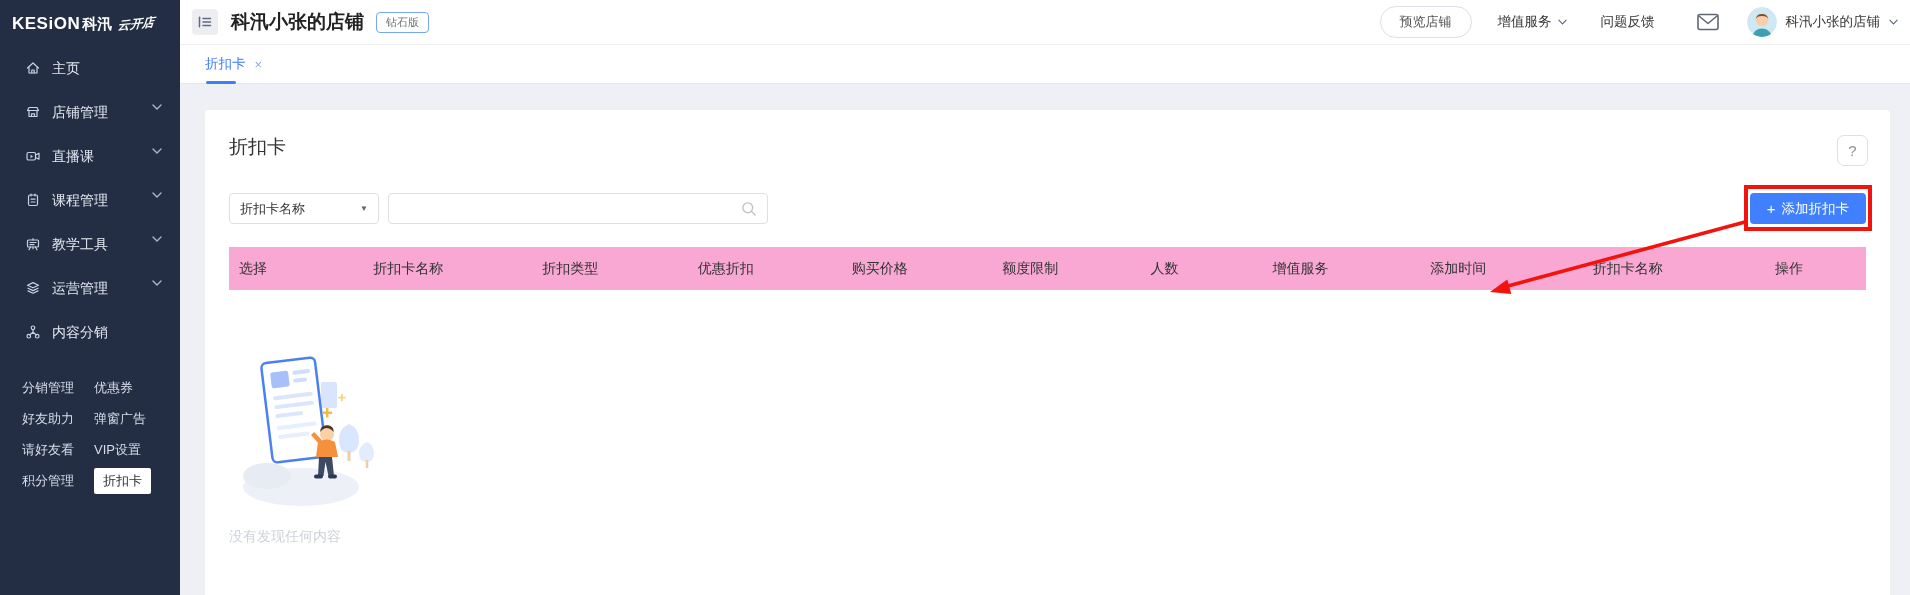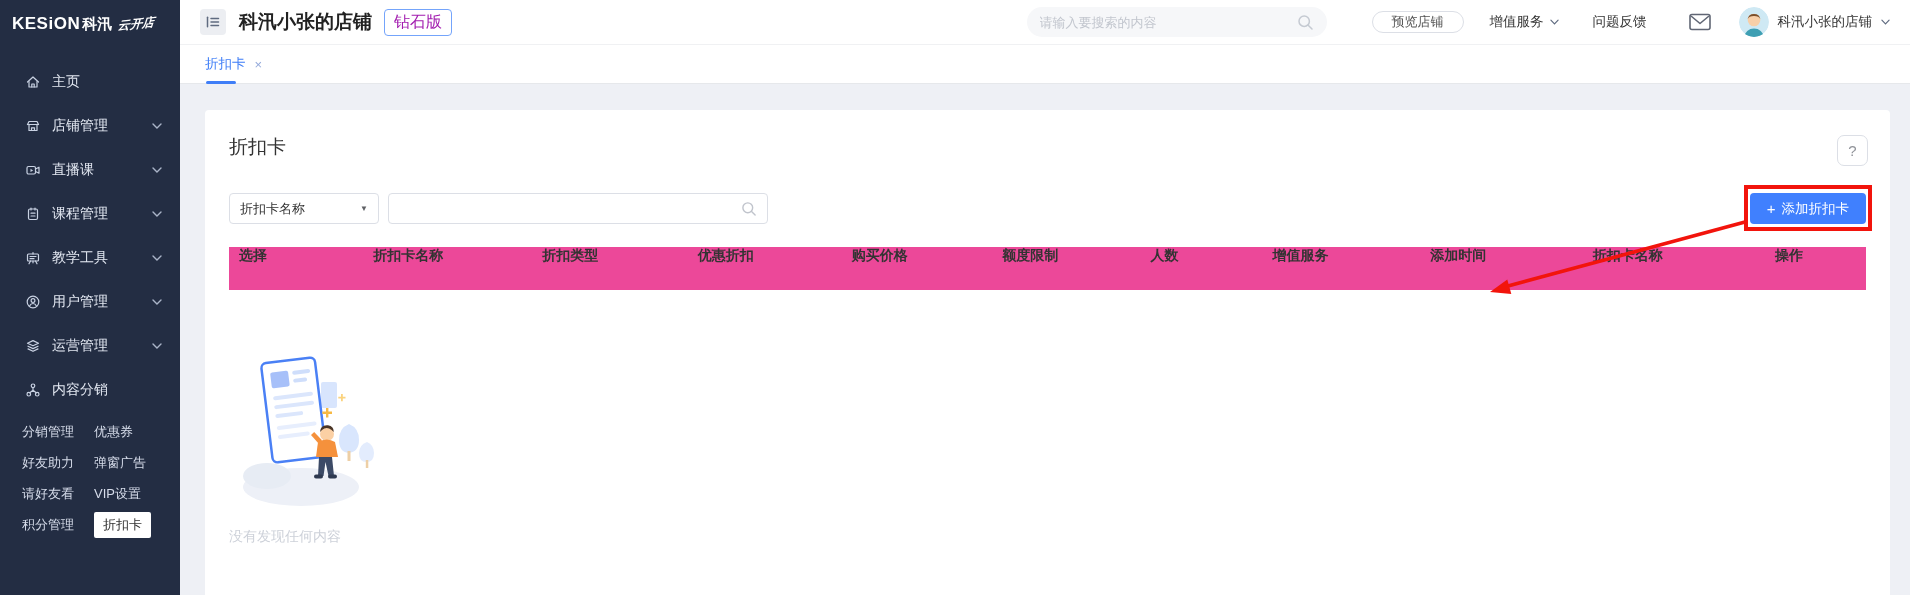--- a/index.html
+++ b/index.html
@@ -8,41 +8,41 @@
 
   .app { display:flex; width:1910px; height:595px; }
 
   
   .sidebar { flex:0 0 180px; width:180px; background:#232d43; color:#e3e8f2; overflow:hidden; }
   .logo-row { height:48px; display:flex; align-items:center; padding-left:12px; white-space:nowrap; }
   .logo-main { font-weight:800; font-size:17px; letter-spacing:.5px; color:#fff; }
   .logo-cn { font-weight:700; font-size:15px; color:#fff; margin-left:2px; }
   .logo-script { font-style:italic; font-size:12px; color:#fff; margin-left:6px; font-weight:600; transform:skewX(-10deg) rotate(-6deg); display:inline-block; }
   .nav { padding-top:12px; }
-  .nav-item { height:44px; display:flex; align-items:center; padding:0 18px 0 25px; cursor:pointer; font-size:14px; }
+  .nav-item { height:44px; display:flex; padding:0 18px 0 25px; cursor:pointer; font-size:14px; }
   .nav-icon { width:16px; height:16px; margin-right:11px; flex:0 0 16px; display:flex; align-items:center; }
   .nav-label { flex:1; color:#e3e8f2; }
   .nav-chevron { width:10px; height:6px; display:flex; }
   .submenu { display:grid; grid-template-columns:72px auto; padding:4px 0 0 22px; }
   .submenu-item { height:31px; display:flex; align-items:center; font-size:13px; color:#d6dcea; cursor:pointer; }
   .submenu-item .chip { padding:4px 9px 4px 0; border-radius:2px; }
   .submenu-item.active .chip { background:#fff; color:#333; padding:4px 9px; }
 
   
   .main { flex:1; display:flex; flex-direction:column; min-width:0; }
 
-  .topbar { height:45px; background:#fff; border-bottom:1px solid #f0f1f3; display:flex; align-items:center; padding:0 20px; }
+  .topbar { height:45px; background:#fff; border-bottom:1px solid #f0f1f3; display:flex; align-items:center; padding:0 12px; }
   .collapse-btn { width:26px; height:26px; background:#eceef2; border-radius:4px; display:flex; align-items:center; justify-content:center; cursor:pointer; }
   .store-title { font-size:19px; font-weight:700; color:#222; margin-left:13px; white-space:nowrap; }
-  .badge { margin-left:12px; font-size:16px; color:#a21caf; border:1px solid #74a4fb; border-radius:4px; padding:2px 9px; background:#fff; white-space:nowrap; }
+  .badge { margin-left:12px; font-size:11px; color:#737373; border:1px solid #74a4fb; border-radius:4px; padding:2px 9px; background:#fff; white-space:nowrap; }
   .topbar-right { margin-left:auto; display:flex; align-items:center; }
   .search-pill { width:300px; height:30px; background:#f6f7f9; border-radius:16px; display:flex; align-items:center; padding:0 13px; }
   .search-pill input { flex:1; border:none; outline:none; background:transparent; font-size:13px; color:#333; }
   .search-pill input::placeholder { color:#c2c6ce; }
-  .preview-btn { margin-left:45px; height:22px; padding:0 19px; border:1px solid #dcdfe6; border-radius:16px; background:#fff; font-size:13px; color:#555; display:flex; align-items:center; cursor:pointer; white-space:nowrap; }
+  .preview-btn { margin-left:45px; height:32px; padding:0 19px; border:1px solid #dcdfe6; border-radius:16px; background:#fff; font-size:13px; color:#555; display:flex; align-items:center; cursor:pointer; white-space:nowrap; }
   .menu-text { font-size:13.5px; color:#333; display:flex; align-items:center; gap:6px; cursor:pointer; white-space:nowrap; }
   .vas { margin-left:26px; }
   .feedback { margin-left:34px; }
   .mail-btn { margin-left:42px; display:flex; cursor:pointer; }
   .account { margin-left:28px; display:flex; align-items:center; gap:9px; cursor:pointer; }
   .avatar { width:30px; height:30px; border-radius:50%; overflow:hidden; flex:0 0 30px; }
   .account-name { font-size:13.5px; color:#333; white-space:nowrap; }
 
   .tabbar { height:39px; background:#fff; border-bottom:1px solid #e6e8eb; display:flex; align-items:center; padding-left:22px; }
   .tab { position:relative; height:39px; display:flex; align-items:center; gap:9px; padding:0 3px; cursor:pointer; }
@@ -58,21 +58,21 @@
   .filter-row { margin-top:33px; display:flex; align-items:center; }
   .filter-select { width:150px; height:31px; border:1px solid #dcdfe6; border-radius:4px; background:#fff; display:flex; align-items:center; justify-content:space-between; padding:0 10px; font-size:13px; color:#333; cursor:pointer; }
   .select-caret { font-size:8px; color:#606266; }
   .filter-input { width:380px; height:31px; border:1px solid #dcdfe6; border-radius:4px; background:#fff; margin-left:9px; display:flex; align-items:center; padding:0 10px; }
   .filter-input input { flex:1; border:none; outline:none; font-size:13px; color:#333; background:transparent; }
   .add-wrap { margin-left:auto; position:relative; }
   .add-btn { height:31px; background:#4080fe; color:#fff; border:none; border-radius:4px; padding:0 17px; font-size:13.5px; display:flex; align-items:center; gap:6px; cursor:pointer; }
   .add-plus { font-size:15px; line-height:1; }
   .red-box { position:absolute; top:-8px; bottom:-7px; left:-6px; right:-6px; border:4px solid #f2140c; pointer-events:none; }
 
-  .table-head { margin-top:23px; height:43px; background:#ec4899; display:flex; align-items:flex-start; font-size:14px; color:#333; font-weight:700; }
+  .table-head { margin-top:23px; height:43px; background:#f9a8d4; display:flex; align-items:center; font-size:14px; color:#333; font-weight:400; }
   .th { text-align:center; white-space:nowrap; overflow:hidden; }
   .th.c0 { flex:0 0 6%; text-align:left; padding-left:10px; }
   .th.c1 { flex:0 0 9.9%; } .th.c2 { flex:0 0 9.9%; } .th.c3 { flex:0 0 9.1%; }
   .th.c4 { flex:0 0 9.7%; } .th.c5 { flex:0 0 8.7%; } .th.c6 { flex:0 0 7.7%; }
   .th.c7 { flex:0 0 8.9%; } .th.c8 { flex:0 0 10.4%; } .th.c9 { flex:0 0 10.3%; }
   .th.c10 { flex:0 0 9.4%; }
 
   .empty { margin-top:52px; display:flex; flex-direction:column; align-items:flex-start; }
   .empty-text { margin-top:16px; font-size:14px; color:#cdd1d9; }
 
@@ -159,35 +159,20 @@
             </svg>
         </span>
         <span class="nav-label">教学工具</span>
         <span class="nav-chevron">
           <svg width="10" height="6" viewBox="0 0 10 6" fill="none" stroke="#aab4c8" stroke-width="1.4" stroke-linecap="round">
               <path d="M1 1 L5 5 L9 1"></path>
             </svg>
         </span>
       </div>
 
-      <div class="nav-item">
-        <span class="nav-icon">
-          <svg width="16" height="16" viewBox="0 0 16 16" fill="none" stroke="#c9d2e3" stroke-width="1.2" stroke-linecap="round" stroke-linejoin="round">
-              <circle cx="8" cy="8" r="5.8"></circle>
-              <circle cx="8" cy="6.6" r="1.9"></circle>
-              <path d="M4.6 12.1 q1.1 -2.6 3.4 -2.6 q2.3 0 3.4 2.6"></path>
-            </svg>
-        </span>
-        <span class="nav-label">用户管理</span>
-        <span class="nav-chevron">
-          <svg width="10" height="6" viewBox="0 0 10 6" fill="none" stroke="#aab4c8" stroke-width="1.4" stroke-linecap="round">
-              <path d="M1 1 L5 5 L9 1"></path>
-            </svg>
-        </span>
-      </div>
 
       <div class="nav-item">
         <span class="nav-icon">
           <svg width="16" height="16" viewBox="0 0 16 16" fill="none" stroke="#c9d2e3" stroke-width="1.2" stroke-linecap="round" stroke-linejoin="round">
               <path d="M8 2.6 L13.5 5.2 L8 7.8 L2.5 5.2 z"></path>
               <path d="M3 8.2 L8 10.6 L13 8.2"></path>
               <path d="M3 10.9 L8 13.3 L13 10.9"></path>
             </svg>
         </span>
         <span class="nav-label">运营管理</span>
@@ -247,29 +232,20 @@
       <span class="collapse-btn">
         <svg width="16" height="16" viewBox="0 0 16 16" fill="none" stroke="#5f6b80" stroke-width="1.5" stroke-linecap="round">
             <path d="M2.5 3.2 v9.6"></path>
             <path d="M6 4.5 h7.5 M6 8 h7.5 M6 11.5 h7.5"></path>
           </svg>
       </span>
       <span class="store-title">科汛小张的店铺</span>
       <span class="badge">钻石版</span>
 
       <div class="topbar-right">
-        <div class="search-pill">
-          <input type="text" placeholder="请输入要搜索的内容" style="">
-          <span style="display:flex;">
-            <svg width="17" height="17" viewBox="0 0 17 17" fill="none" stroke="#c5cad2" stroke-width="1.5" stroke-linecap="round">
-                <circle cx="7.2" cy="7.2" r="5.2"></circle>
-                <path d="M11.2 11.2 L15 15"></path>
-              </svg>
-          </span>
-        </div>
         <button class="preview-btn">预览店铺</button>
         <div class="menu-text vas">
           <span>增值服务</span>
           <svg width="9" height="6" viewBox="0 0 10 6" fill="none" stroke="#5f6b80" stroke-width="1.3" stroke-linecap="round">
               <path d="M1 1 L5 5 L9 1"></path>
             </svg>
         </div>
         <div class="menu-text feedback">
           <span>问题反馈</span>
         </div>

